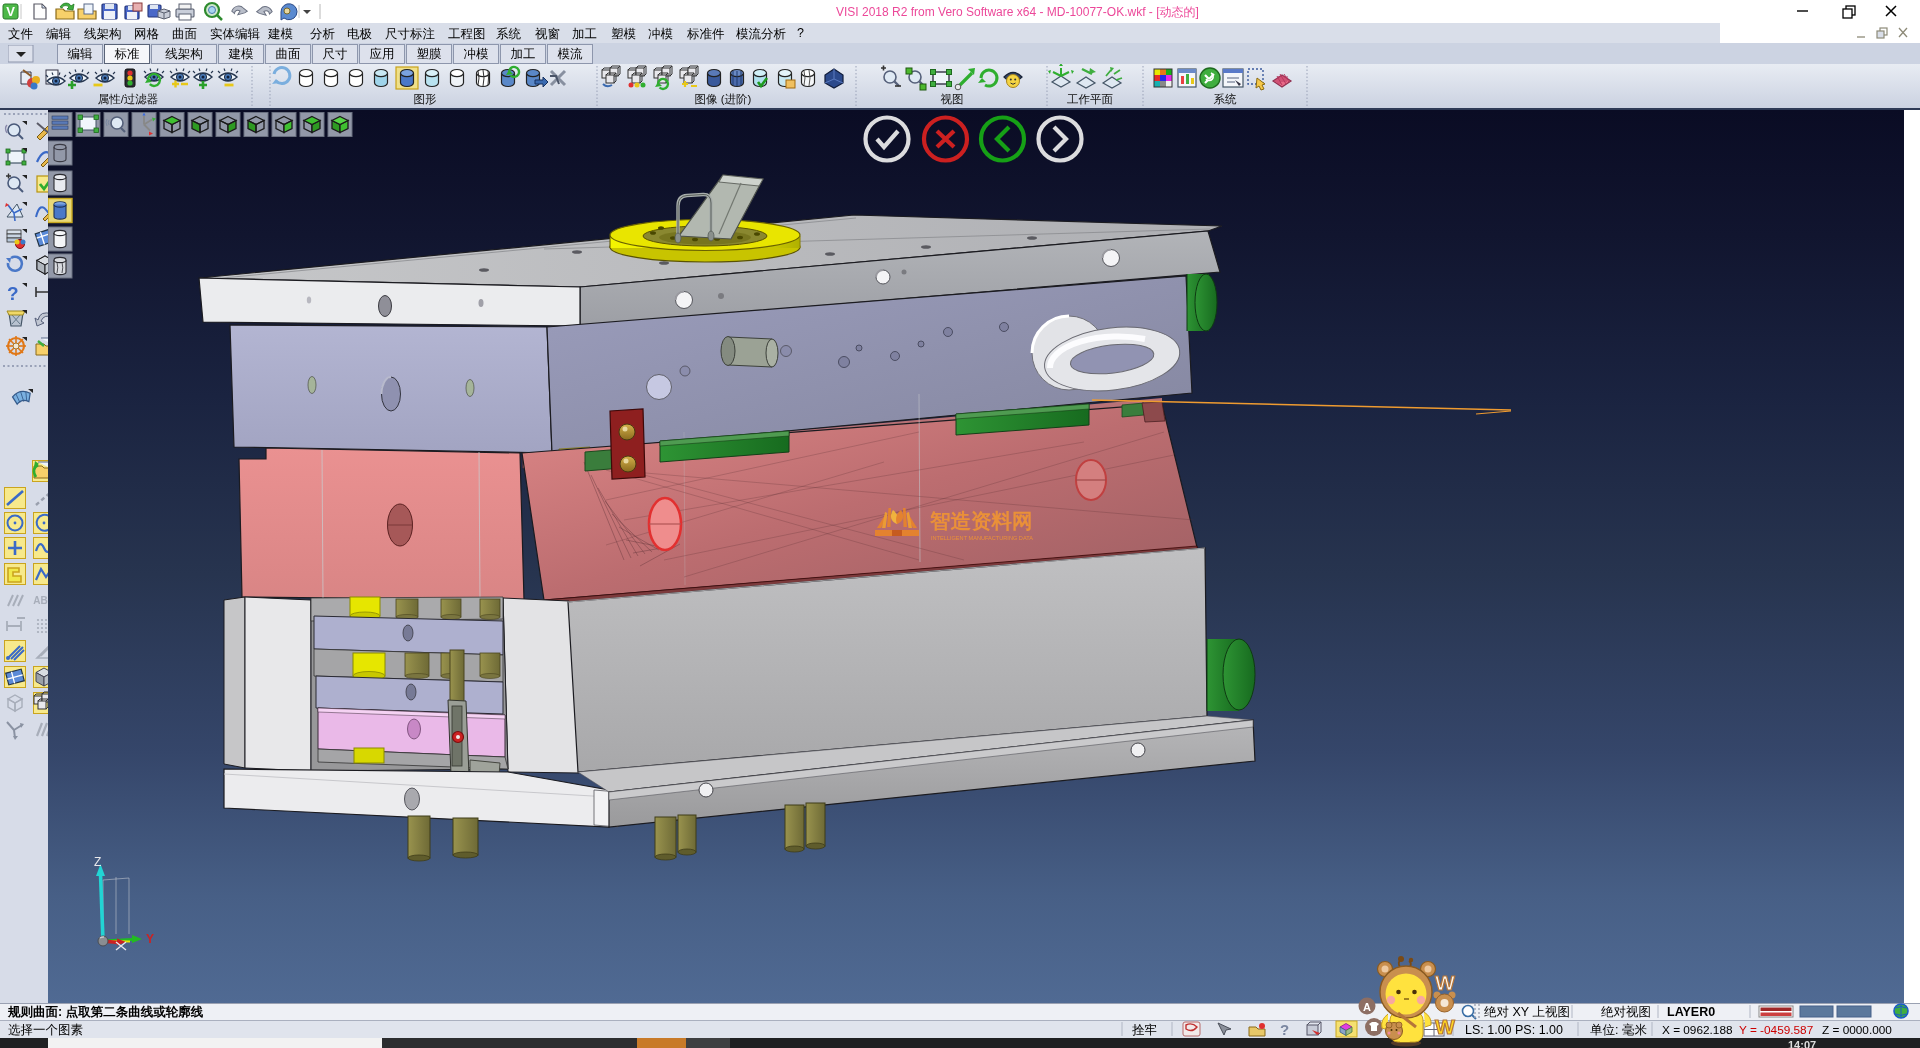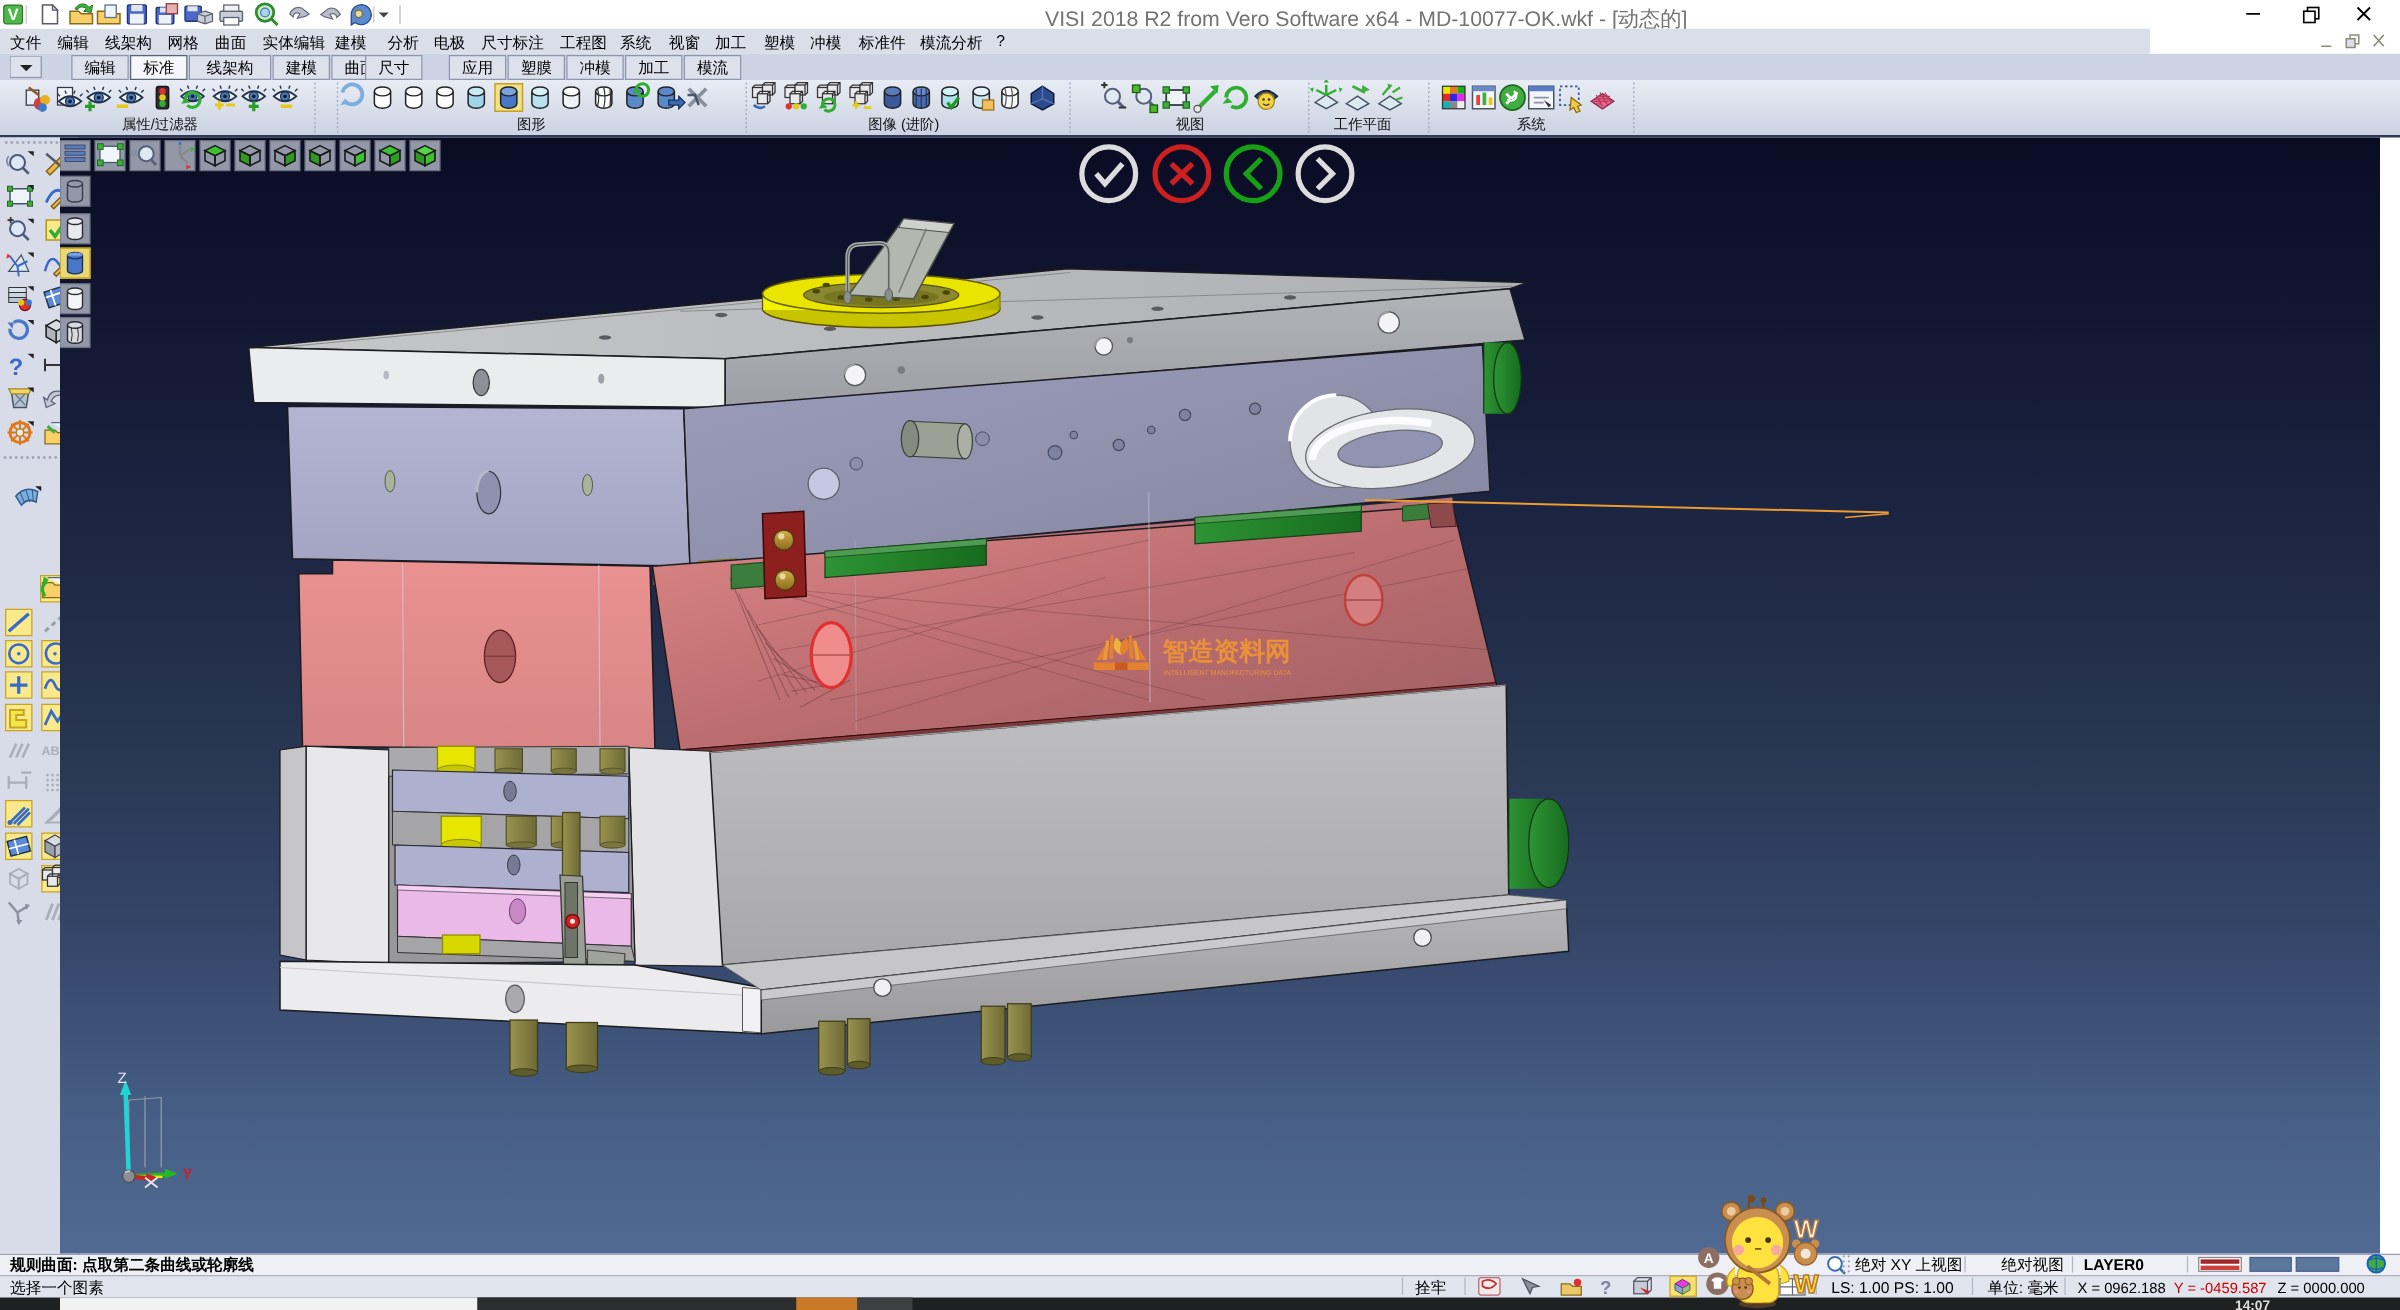--- a/index.html
+++ b/index.html
@@ -47,21 +47,21 @@
         <line x1="217" y1="15" x2="222" y2="20" stroke="#2e8b2e" stroke-width="2.5"></line>
         <circle cx="212" cy="10" r="3.5" fill="#a8d4f0" stroke="#4a7ab0"></circle>
         <path d="M232 9 c4,-5 10,-4 12,0 l3,4 l-3,1 l-7,0 l3,-3 c-2,-2 -5,-2 -6,1 z" fill="#b9bec9" stroke="#6a7080" stroke-width="1" transform="rotate(-15 240 11)"></path>
         <path d="M272 9 c-4,-5 -10,-4 -12,0 l-3,4 l3,1 l7,0 l-3,-3 c2,-2 5,-2 6,1 z" fill="#b9bec9" stroke="#6a7080" stroke-width="1" transform="rotate(15 262 11)"></path>
         <path d="M281 12 a8 8 0 1 1 3 6 l-3 2 l0 -6 z" fill="#5a8ad0" stroke="#2a4a88" stroke-width="1"></path>
         <circle cx="287" cy="11" r="3" fill="#e8d8a0" stroke="#7a6a2a"></circle>
         <path d="M303 10 l4 4 l4 -4 z" fill="#444"></path>
         <line x1="299" y1="5" x2="299" y2="18" stroke="#c8c8c8"></line>
         <line x1="320.0" y1="4.0" x2="320.0" y2="19.0" stroke="#b8b8b8" stroke-width="1"></line>
       </svg>
-<span class="abs" style="left:836px;top:4px;font-size:17px;color:#737373">VISI 2018 R2 from Vero Software x64 - MD-10077-OK.wkf - [动态的]</span>
+<span class="abs" style="left:836px;top:4px;font-size:12px;color:#ec4899">VISI 2018 R2 from Vero Software x64 - MD-10077-OK.wkf - [动态的]</span>
 <svg class="abs" style="left:1780px;top:0" width="140" height="23">
 <line x1="17" y1="11" x2="28" y2="11" stroke="#000" stroke-width="1.4"></line>
 <rect x="66" y="6" width="9" height="9" fill="none" stroke="#000" stroke-width="1.3"></rect>
 <rect x="63" y="9" width="9" height="9" fill="#fff" stroke="#000" stroke-width="1.3"></rect>
 <path d="M106 6 L116 16 M116 6 L106 16" stroke="#000" stroke-width="1.5"></path>
 </svg>
     </div>
 <div id="menubar">
       <span class="m" style="left:8px">文件</span>
       <span class="m" style="left:46px">编辑</span>
@@ -92,21 +92,21 @@
 <div id="tabbar">
       <svg class="abs" style="left:8px;top:2px" width="26" height="18">
         <rect x="0" y="0" width="25" height="17" fill="#dde1ec" stroke="#8d96ac"></rect>
         <path d="M8 7 l5 5 l5 -5 z" fill="#222"></path>
       </svg>
       <div class="tab" style="left:57px;width:46px">编辑</div>
       <div class="tab active" style="left:104px;width:46px">标准</div>
       <div class="tab" style="left:151px;width:66px">线架构</div>
       <div class="tab" style="left:218px;width:46px">建模</div>
       <div class="tab" style="left:265px;width:46px">曲面</div>
-      <div class="tab" style="left:292px;width:46px">尺寸</div>
+      <div class="tab" style="left:312px;width:46px">尺寸</div>
       <div class="tab" style="left:359px;width:46px">应用</div>
       <div class="tab" style="left:406px;width:46px">塑膜</div>
       <div class="tab" style="left:453px;width:46px">冲模</div>
       <div class="tab" style="left:500px;width:46px">加工</div>
       <div class="tab" style="left:547px;width:46px">模流</div>
     </div>
 <div id="toolbar">
       <svg class="abs" style="left:0;top:0" width="1920" height="46" viewBox="0 64 1920 46">
         <g>
           <g transform="translate(29,78)">

